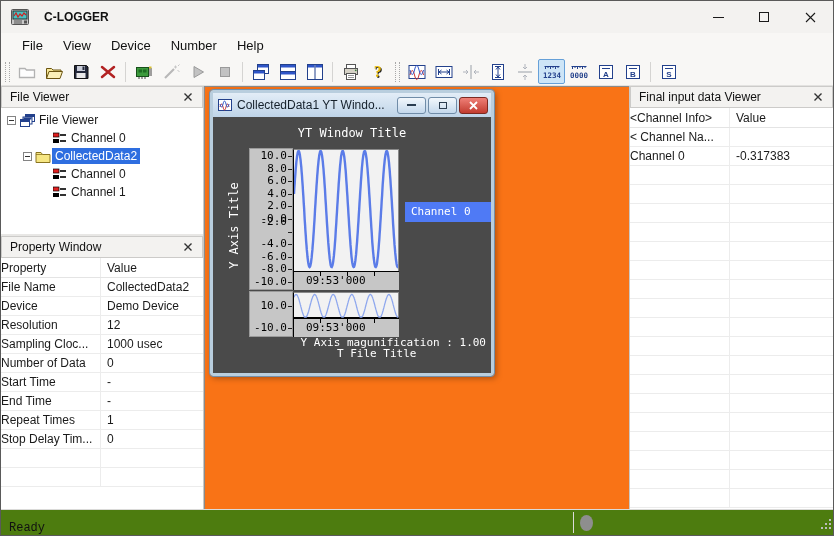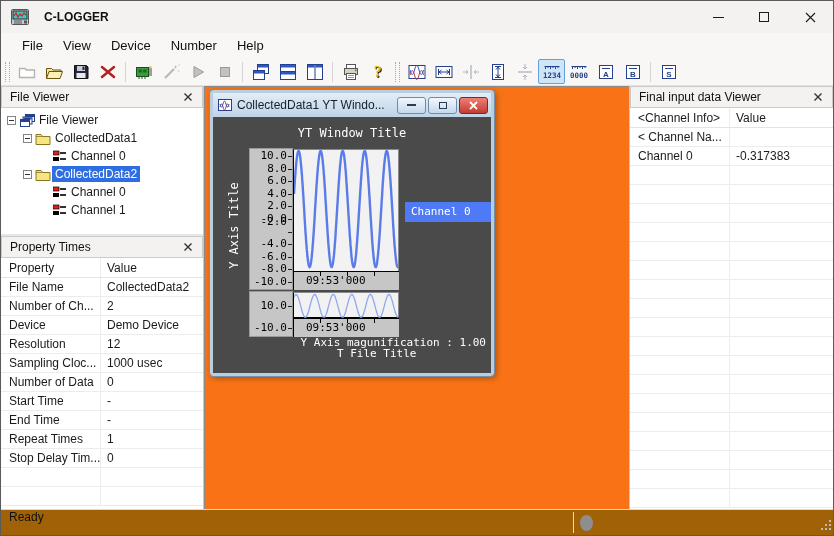--- a/index.html
+++ b/index.html
@@ -41,21 +41,21 @@
   .tree-row .expander { width:13px; display:flex; align-items:center; justify-content:center; flex:0 0 13px; }
   .tree-row .t-ico { width:18px; display:flex; align-items:center; justify-content:center; flex:0 0 18px; }
   .tree-row .t-label { padding:1px 3px; white-space:nowrap; }
   .tree-row .t-label.selected { background:#2e6ee0; color:#fff; }
   .panel-splitter { height:2px; background:#e8e7e5; flex:0 0 2px; }
   .property-viewer { flex:1; display:flex; flex-direction:column; background:#fff; min-height:0; }
 
   .grid-table { flex:1; overflow:hidden; background:#fff; position:relative; }
   .grid-row { display:flex; height:19px; align-items:center; border-bottom:1px solid #ececec; }
   .grid-row.hdr { border-bottom:1px solid #e4e4e4; height:20px; }
-  .gc1 { width:100px; flex:0 0 100px; padding-left:8px; border-right:1px solid #ececec; height:100%; display:flex; align-items:center; white-space:nowrap; overflow:hidden; }
+  .gc1 { width:100px; flex:0 0 100px; border-right:1px solid #ececec; height:100%; display:flex; align-items:center; white-space:nowrap; overflow:hidden; }
   .gc2 { flex:1; padding-left:6px; height:100%; display:flex; align-items:center; white-space:nowrap; overflow:hidden; }
 
   .mdi { flex:1; background:#a3a3a3; position:relative; border-left:1px solid #8a8a8a; border-top:1px solid #8a8a8a; }
 
   .right-col { width:204px; flex:0 0 204px; display:flex; flex-direction:column; border-left:1px solid #c9c8c6; background:#fff; }
 
   
   .child { position:absolute; left:5px; top:3px; width:284px; height:286px; border:3px solid #b9cede; outline:1px solid #7490ab; border-radius:3px; background:#4a4a4a; box-shadow:2px 2px 6px rgba(0,0,0,.35); display:flex; flex-direction:column; }
   .child-titlebar { height:24px; background:linear-gradient(#e3edf7,#bfd4e8); display:flex; align-items:center; padding:0 3px 0 5px; flex:0 0 24px; }
   .child-titlebar .c-ico { width:14px; height:12px; display:flex; margin-right:5px; }
@@ -84,21 +84,21 @@
   .tstrip { position:absolute; left:80px; width:106px; height:19px; background:#c6c6c6; border-left:1px solid #000; border-top:1px solid #000; color:#000; font-size:11px; line-height:18px; padding-left:12px; }
   .tstrip.main { top:154px; }
   .tstrip.mini { top:201px; }
   .tstrip .tick { position:absolute; top:0; width:1px; height:4px; background:#000; }
 
   .legend { position:absolute; left:192px; top:85px; width:86px; height:20px; color:#fff; font-size:11px; line-height:20px; padding-left:6px; }
   .mag-text { position:absolute; left:80px; width:193px; top:219px; text-align:right; font-size:11px; color:#fff; white-space:nowrap; }
   .t-axis-title { position:absolute; left:124px; top:230px; font-size:11px; color:#fff; white-space:nowrap; }
 
   
-  .statusbar { height:26px; flex:0 0 26px; background:#a16207; border-top:1px solid #dadad8; display:flex; align-items:flex-start; position:relative; }
+  .statusbar { height:26px; flex:0 0 26px; background:#4d7c0f; border-top:1px solid #dadad8; display:flex; align-items:flex-end; position:relative;font-family:Liberation Mono, monospace; }
   .statusbar .status-text { margin-left:8px; font-size:12px; color:#111; }
   .sb-sep { position:absolute; left:572px; top:2px; bottom:2px; width:1px; background:#dcdbd9; }
   .sb-oval { position:absolute; left:578px; top:4px; }
   .sb-grip { position:absolute; right:1px; bottom:1px; }
 </style>
 </head>
 <body>
 
 <div class="app">
 
@@ -378,35 +378,20 @@
                   <rect x="5.5" y="0.5" width="9" height="7" fill="#fff" stroke="#23418c"></rect>
                   <rect x="6" y="1" width="8" height="2" fill="#23418c"></rect>
                   <rect x="3" y="3" width="9" height="7" fill="#fff" stroke="#23418c"></rect>
                   <rect x="3.5" y="3.5" width="8" height="2" fill="#23418c"></rect>
                   <rect x="0.5" y="5.5" width="9" height="7" fill="#fff" stroke="#23418c"></rect>
                   <rect x="1" y="6" width="8" height="2" fill="#23418c"></rect>
                 </svg>
               </span>
               <span class="t-label">File Viewer</span>
             </div>
-            <div class="tree-row" style="padding-left: 20px;">
-              <span class="expander">
-                <svg viewBox="0 0 9 9" width="9" height="9">
-                  <rect x="0.5" y="0.5" width="8" height="8" fill="#fff" stroke="#848484"></rect>
-                  <path d="M2 4.5h5" stroke="#333"></path>
-                </svg>
-              </span>
-              <span class="t-ico">
-                <svg viewBox="0 0 16 13" width="16" height="13">
-                  <path d="M1 2.5h5l1.5 2H15v8H1z" fill="#f6e683" stroke="#8a7420"></path>
-                  <path d="M1 4.5h6.5" stroke="#8a7420" stroke-width="0.8"></path>
-                </svg>
-              </span>
-              <span class="t-label">CollectedData1</span>
-            </div>
             <div class="tree-row" style="padding-left: 36px;">
               <span class="expander"></span>
               <span class="t-ico">
                 <svg viewBox="0 0 13 12" width="13" height="12">
                   <rect x="0" y="1" width="6" height="4" fill="#e02020" stroke="#000" stroke-width="0.7"></rect>
                   <rect x="7" y="2.2" width="6" height="1.6" fill="#000"></rect>
                   <rect x="0" y="7" width="6" height="4" fill="#000"></rect>
                   <rect x="7" y="8.2" width="6" height="1.6" fill="#000"></rect>
                 </svg>
               </span>
@@ -449,39 +434,35 @@
                   <rect x="7" y="8.2" width="6" height="1.6" fill="#000"></rect>
                 </svg>
               </span>
               <span class="t-label">Channel 1</span>
             </div>
           </div>
       </div>
       <div class="panel-splitter"></div>
       <div class="property-viewer">
         <div class="panel-header">
-          <span class="ph-title">Property Times</span>
+          <span class="ph-title">Property Window</span>
           <span class="panel-close">
               <svg width="8" height="8">
                 <path d="M0.5 0.5l7 7M7.5 0.5l-7 7" stroke="#333" stroke-width="1.4"></path>
               </svg>
             </span>
         </div>
         <div class="grid-table" id="prop-table">
             <div class="grid-row hdr">
               <div class="gc1">Property</div>
               <div class="gc2">Value</div>
             </div>
             <div class="grid-row">
               <div class="gc1">File Name</div>
               <div class="gc2">CollectedData2</div>
-            </div>
-            <div class="grid-row">
-              <div class="gc1">Number of Ch...</div>
-              <div class="gc2">2</div>
             </div>
             <div class="grid-row">
               <div class="gc1">Device</div>
               <div class="gc2">Demo Device</div>
             </div>
             <div class="grid-row">
               <div class="gc1">Resolution</div>
               <div class="gc2">12</div>
             </div>
             <div class="grid-row">

